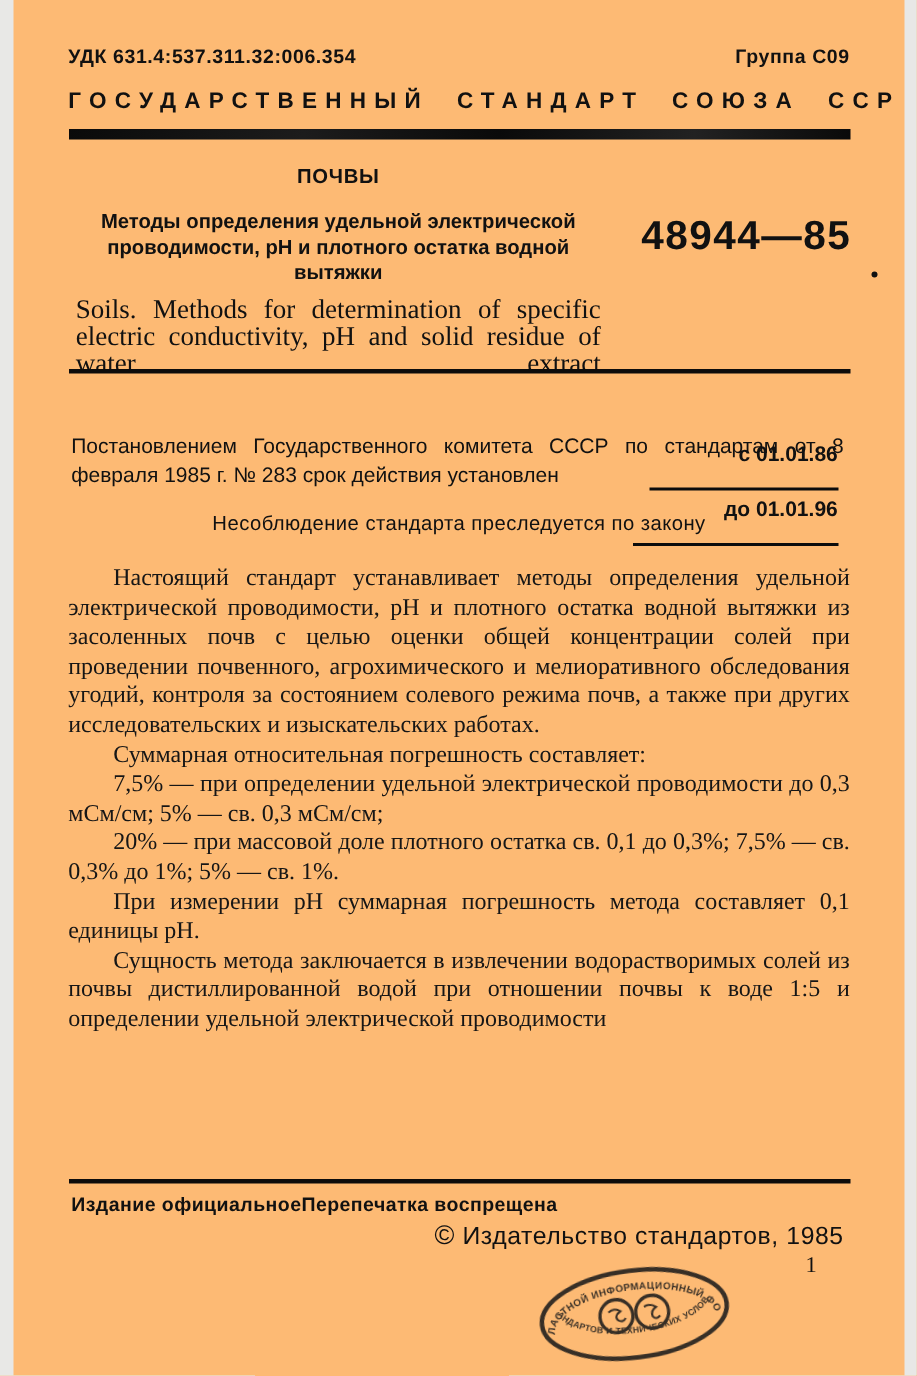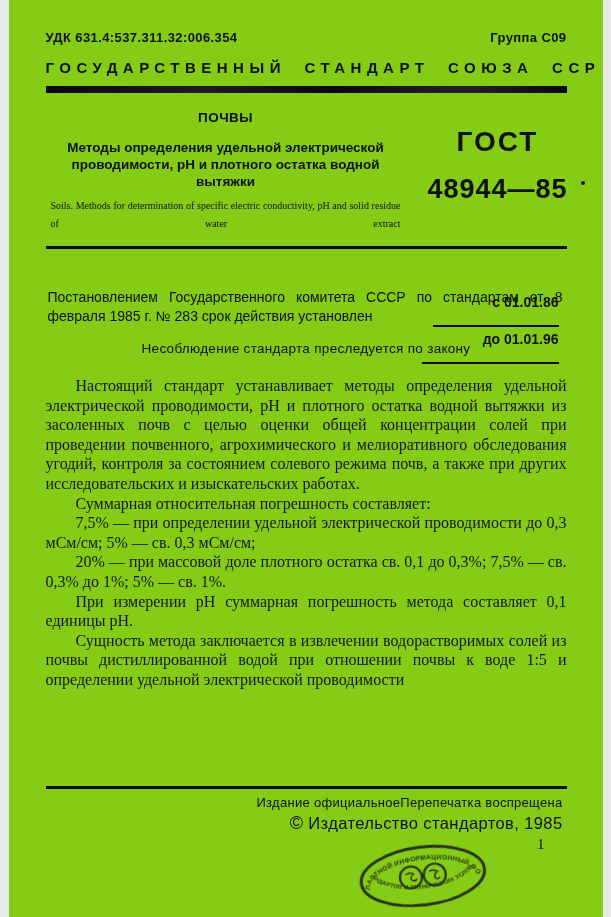--- a/index.html
+++ b/index.html
@@ -1,20 +1,20 @@
 <!DOCTYPE html>
 <html lang="ru"><head>
 <meta charset="utf-8">
 <style>
   html,body{margin:0;padding:0;background:#e8e8e6;}
   .page{
     position:relative;
     width:594px;height:917px;
     margin:0 auto;
-    background:#84cc16;
+    background:#fdba74;
     color:#111;
     font-family:"Liberation Sans",sans-serif;
     overflow:hidden;
   }
   
   .udc-row{
     position:absolute;left:37px;right:36px;top:30px;
     display:flex;justify-content:space-between;
     font-weight:bold;font-size:13px;letter-spacing:.4px;
   }
@@ -30,21 +30,21 @@
     background:linear-gradient(90deg,#0a0a0a 0%,#1c1c1c 30%,#0a0a0a 55%,#222 80%,#0a0a0a 100%);
   }
   
   .title-left{
     position:absolute;left:42px;top:110px;width:350px;
     text-align:center;
   }
   .title-subject{font-weight:bold;font-size:13.5px;letter-spacing:.5px;margin:0 0 14px 0;}
   .title-ru{font-weight:bold;font-size:13.5px;line-height:17px;margin:0 14px 7px 14px;}
   .title-en{
-    font-family:"Liberation Serif",serif;font-size:10px;line-height:18px;
+    font-family:"Liberation Serif",serif;font-size:18px;line-height:18px;
     margin:0;text-align:justify;text-align-last:justify;
   }
   .title-right{
     position:absolute;left:400px;width:178px;top:126px;
     text-align:center;font-weight:bold;
   }
   .gost-label{font-size:28px;letter-spacing:2px;margin:0;}
   .gost-number{font-size:27px;letter-spacing:1px;margin:16px 0 0 0;white-space:nowrap;}
   .dot-artifact{position:absolute;left:572px;top:181px;width:4px;height:4px;background:#111;border-radius:50%;}
   
@@ -73,22 +73,22 @@
     position:absolute;left:37px;right:36px;top:376px;
     font-family:Liberation Serif, serif;
     font-size:16px;line-height:19.6px;color:#161616;
     text-align:justify;
   }
   .body-text p{margin:0;text-indent:30px;}
   
   .footer-rule{position:absolute;left:37px;right:36px;top:786px;height:2.5px;background:#0c0c0c;}
   .footer-row{
     position:absolute;left:39px;right:40px;top:795px;
-    display:flex;justify-content:flex-end;
-    font-weight:normal;font-size:13px;letter-spacing:.3px;
+    display:flex;justify-content:flex-start;
+    font-weight:bold;font-size:13px;letter-spacing:.3px;
   }
   .copyright{
     position:absolute;right:40px;top:813px;
     font-size:16.5px;letter-spacing:.4px;
   }
   .copyright .c-sign{font-size:18px;}
   .page-number{
     position:absolute;right:58px;top:836px;
     font-family:"Liberation Serif",serif;font-size:15px;
   }
@@ -112,21 +112,20 @@
   <div class="org-header">ГОСУДАРСТВЕННЫЙ СТАНДАРТ СОЮЗА ССР</div>
   <div class="header-bar"></div>
 
   <div class="title-left">
     <p class="title-subject">ПОЧВЫ</p>
     <p class="title-ru">Методы определения удельной электрической проводимости, pH и плотного остатка водной вытяжки</p>
     <p class="title-en">Soils. Methods for determination of specific electric conductivity, pH and solid residue of water extract</p>
   </div>
 
   <div class="title-right">
-    <p class="gost-label">ГОСТ</p>
     <p class="gost-number">48944—85</p>
   </div>
   <div class="dot-artifact"></div>
 
   <div class="decree-rule"></div>
   <div class="decree-text">Постановлением Государственного комитета СССР по стандартам от 8 февраля 1985 г. № 283 срок действия установлен</div>
 
   <div class="dates">
     <span class="date-line date-from">с 01.01.86</span>
     <span class="date-line date-to">до 01.01.96</span>

